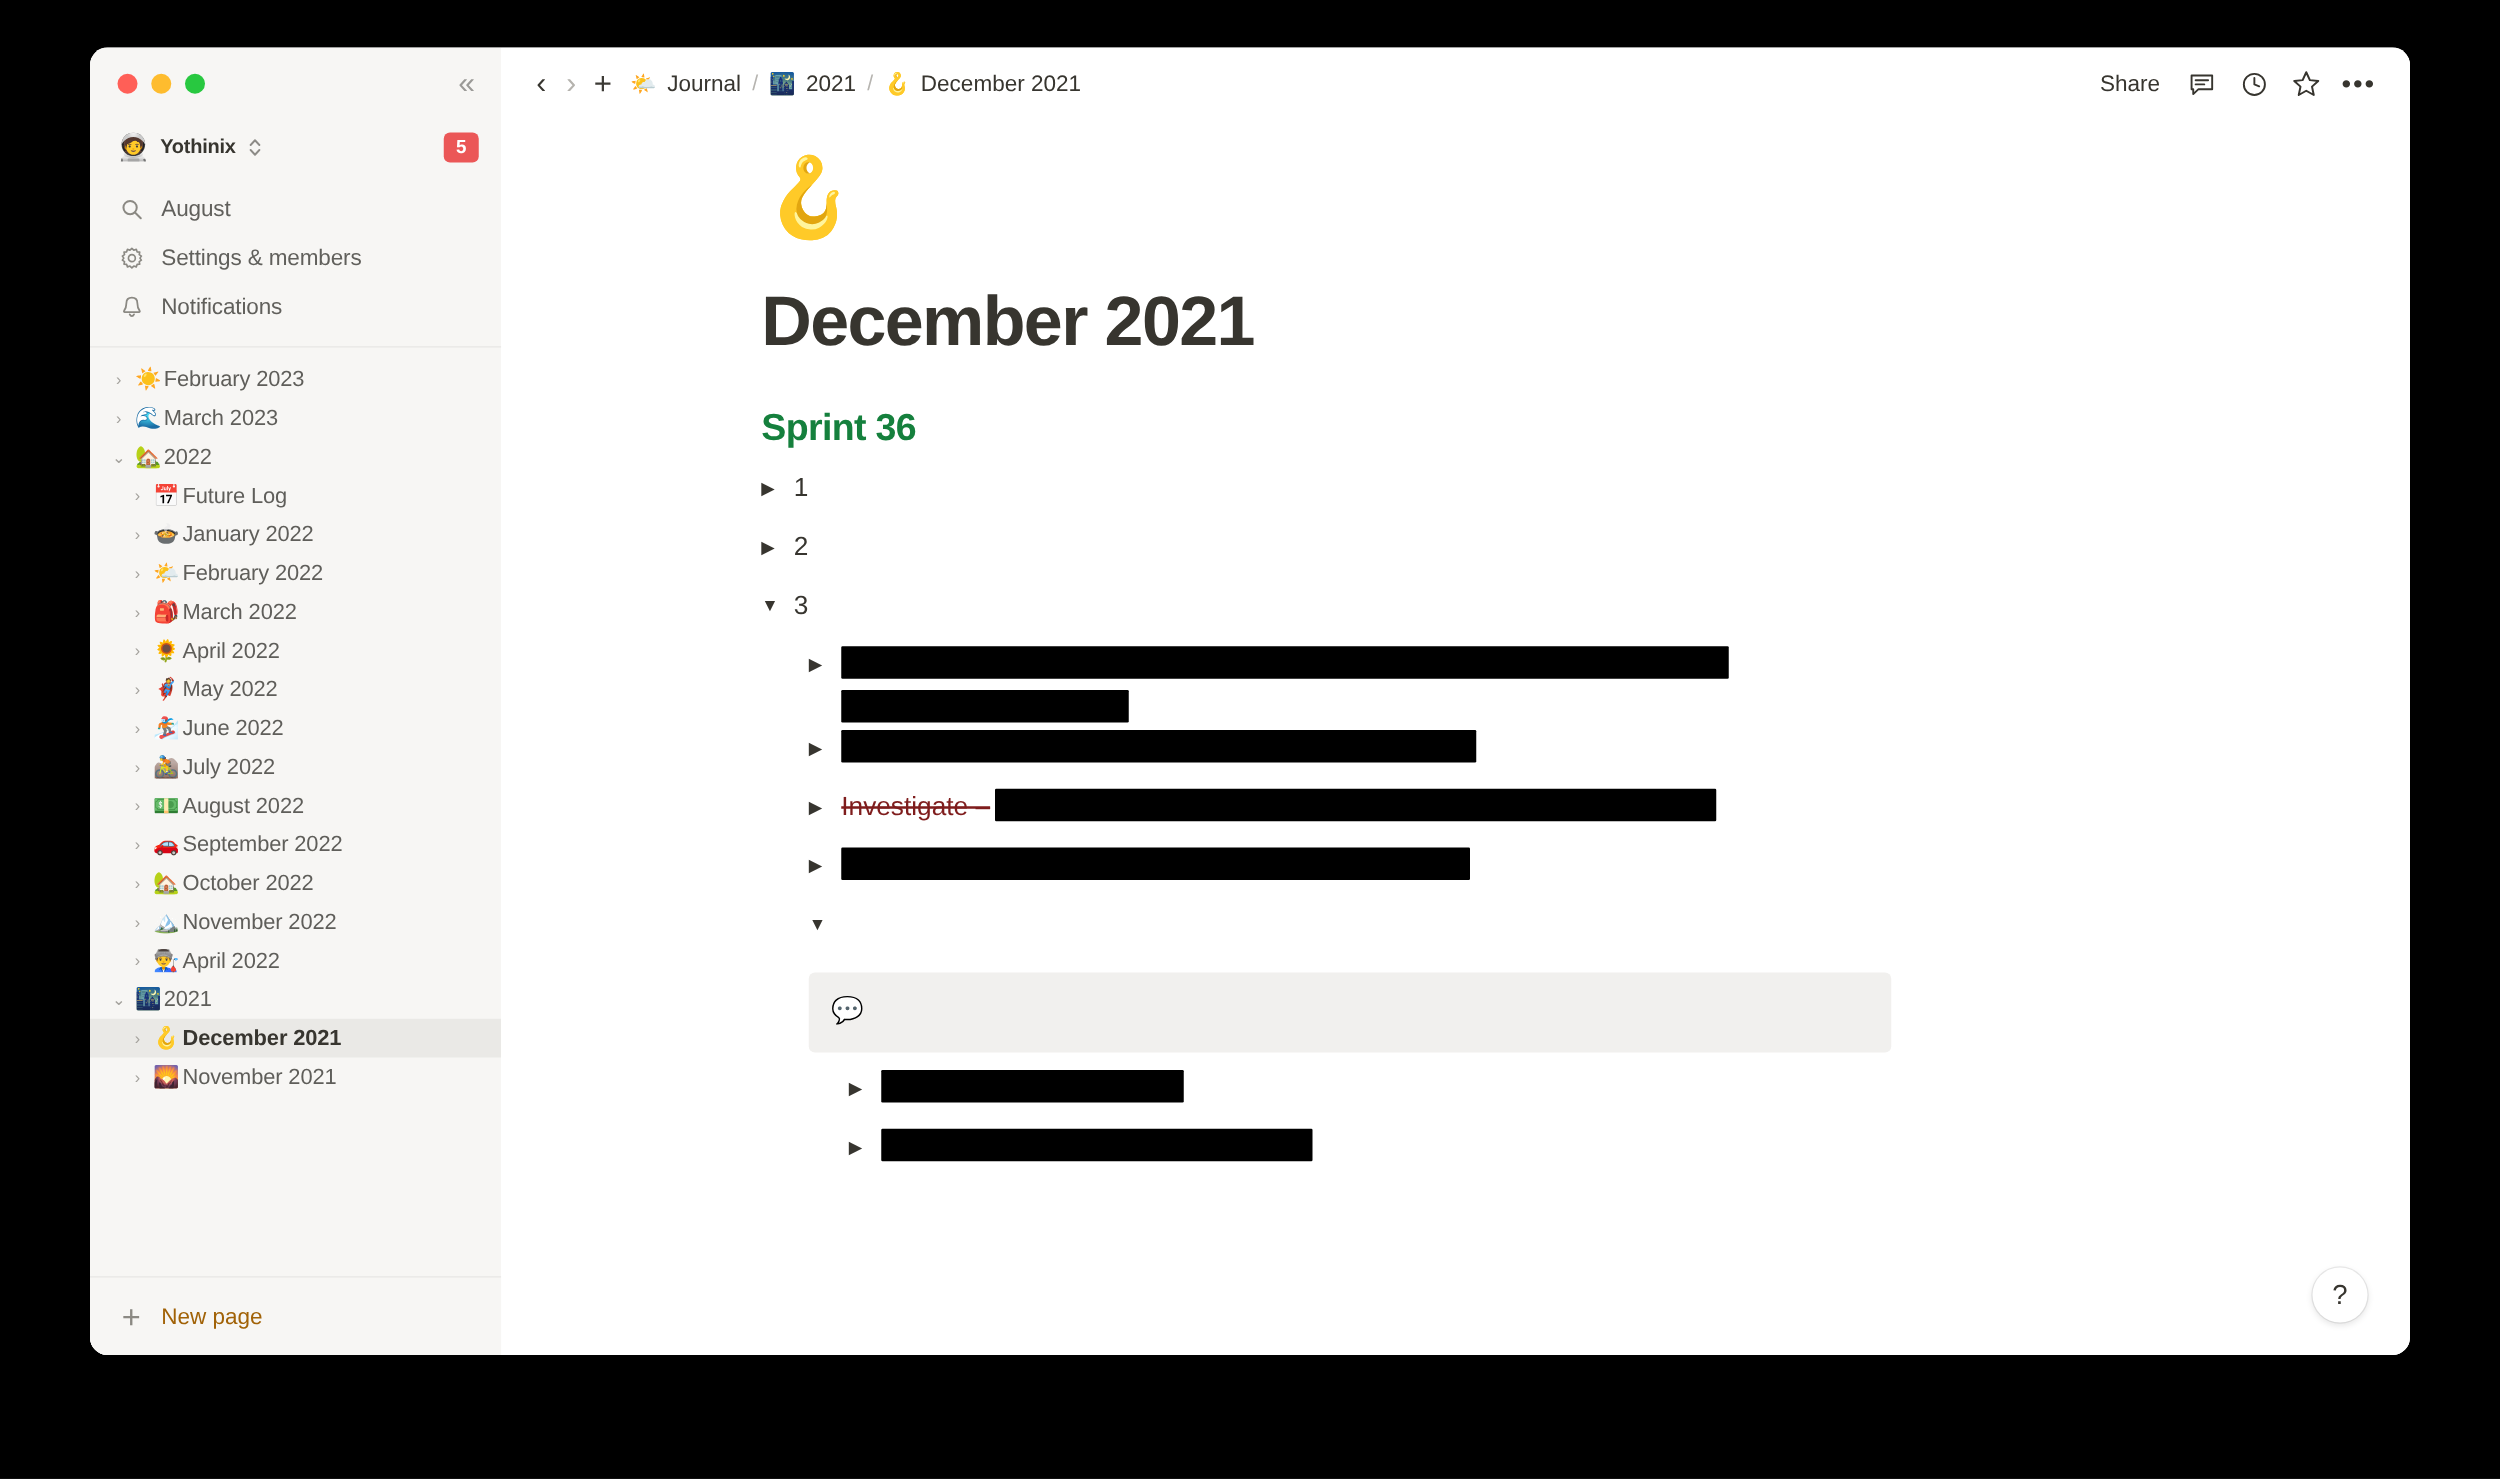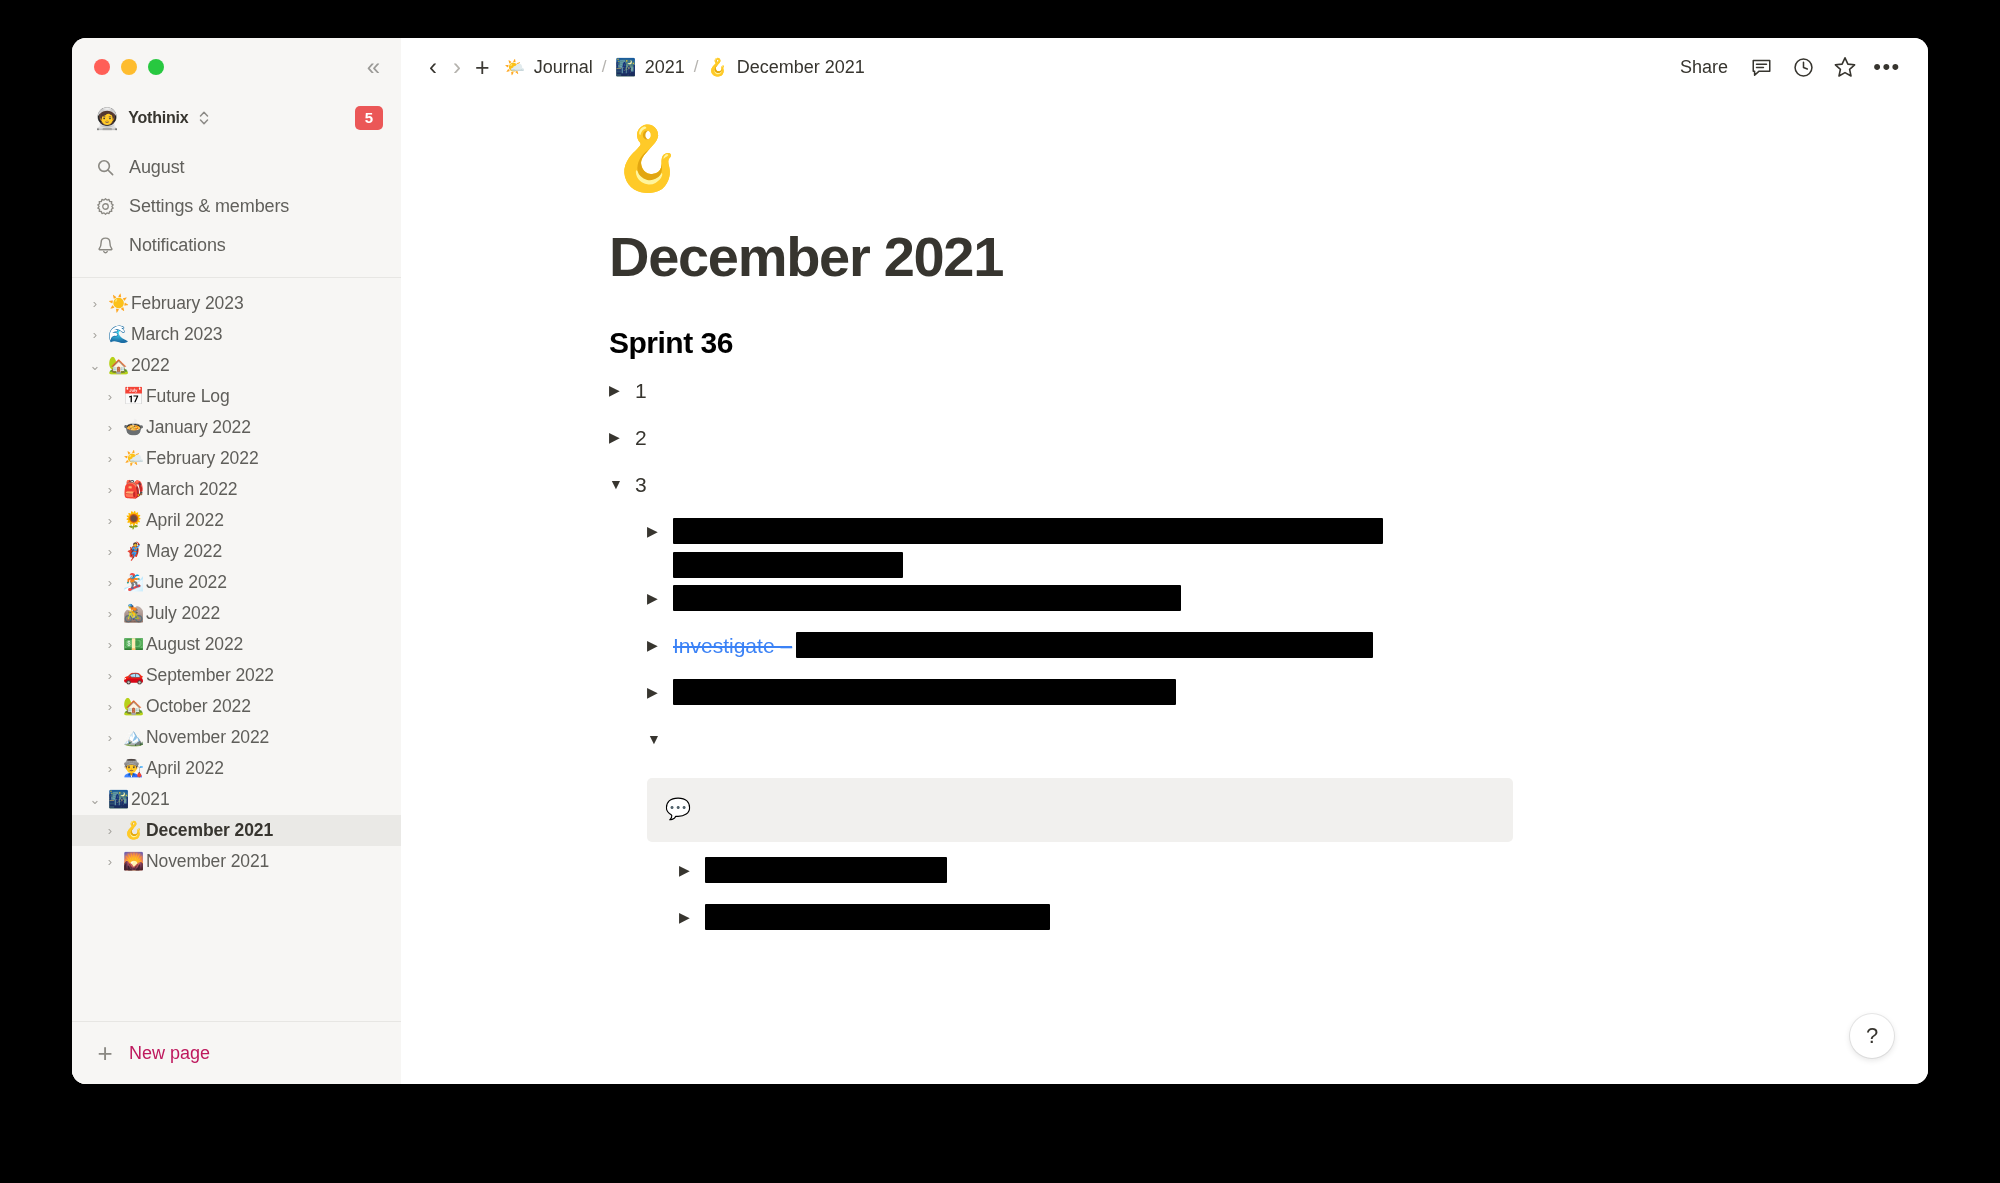--- a/index.html
+++ b/index.html
@@ -183,21 +183,21 @@
     flex: 0 0 62px;
   }
   .plus-glyph {
     font-size: 26px;
     color: #8b8983;
     line-height: 1;
     font-weight: 300;
     width: 22px;
     text-align: center;
   }
-  .footer-label { font-size: 18px; color: #be185d; }
+  .footer-label { font-size: 18px; color: #a16207; }
 
   
   #main {
     flex: 1 1 auto;
     position: relative;
     background: #ffffff;
     overflow: hidden;
   }
 
   #topbar {
@@ -282,21 +282,21 @@
     font-weight: 700;
     color: #37352f;
     letter-spacing: -1.3px;
     line-height: 1.1;
     margin: 0 0 38px 0;
   }
 
   .h-sprint {
     font-size: 30px;
     font-weight: 700;
-    color: #000000;
+    color: #15803d;
     letter-spacing: -0.5px;
     margin: 0 0 10px 0;
   }
 
   .toggle-row {
     display: flex;
     align-items: flex-start;
     min-height: 45px;
     padding-top: 2px;
   }
@@ -331,21 +331,21 @@
   }
   .redact-line2 {
     display: block;
     background: #000000;
     height: 26px;
     margin-top: 5px;
     border-radius: 1px;
   }
   .strike {
     text-decoration: line-through;
-    color: #3b82f6;
+    color: #7f1d1d;
   }
 
   .callout {
     background: #f1f0ee;
     border-radius: 5px;
     padding: 17px 18px 20px 18px;
     display: flex;
     gap: 14px;
     margin-top: 12px;
     margin-left: 38px;

